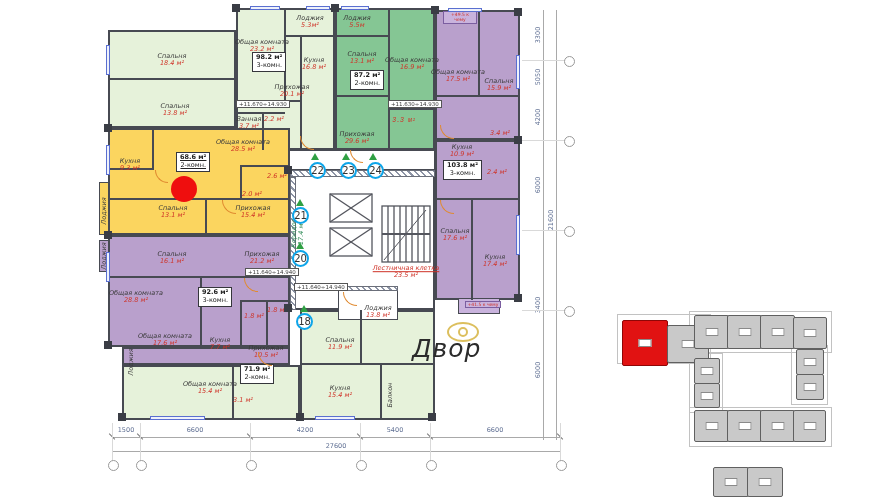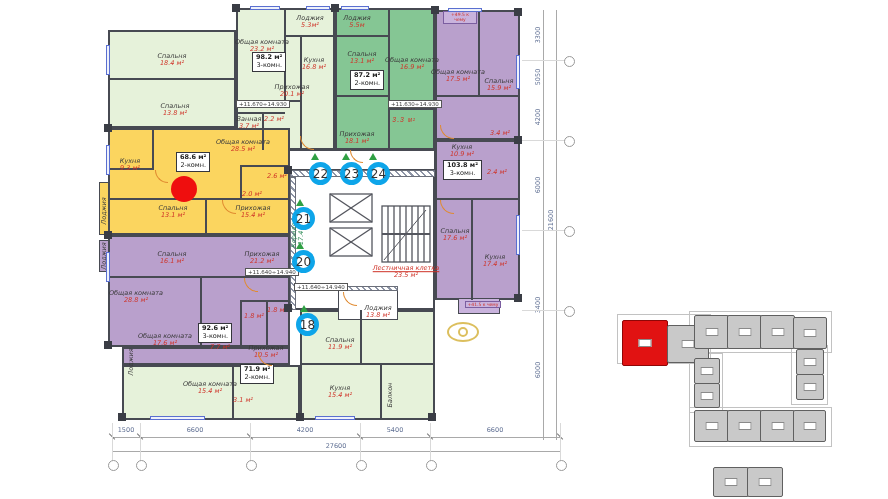--- a/index.html
+++ b/index.html
@@ -11,21 +11,21 @@
   .room{position:absolute;transform:translate(-50%,-50%);text-align:center;line-height:1.05;white-space:nowrap;}
   .room .n{display:block;font-size:6.5px;font-style:italic;color:#3a3a3a;}
   .room .a{display:block;font-size:6.5px;font-style:italic;color:#cf3227;}
   .room.vert{transform:translate(-50%,-50%) rotate(-90deg);}
   .room.red .n{color:#cf3227;text-decoration:underline;}
   .room.green .n,.room.green .a{color:#2e8b57;}
   .sum{position:absolute;background:#fff;border:1px solid #35363b;font-size:6.5px;line-height:1.2;text-align:center;padding:1px 3px;color:#222;}
   .sum .s1{font-weight:bold;}
   .elev{position:absolute;background:#fff;border:1px solid #555;font-size:5.5px;color:#3b3b3b;padding:0 2px;white-space:nowrap;}
   .chippur{position:absolute;background:#c9b3dd;border:1px solid #7b5ea0;font-size:4.5px;color:#cf3227;text-align:center;line-height:1.2;padding:0 1px;}
-  .ent{position:absolute;width:13px;height:13px;border-radius:50%;border:5px solid #0ea5e9;background:#fff;font-size:12px;display:flex;align-items:center;justify-content:center;color:#333;z-index:6;}
+  .ent{position:absolute;width:13px;height:13px;border-radius:50%;border:2px solid #0ea5e9;background:#fff;font-size:10px;display:flex;align-items:center;justify-content:center;color:#333;z-index:6;}
   .tri{position:absolute;width:0;height:0;border-left:4px solid transparent;border-right:4px solid transparent;border-bottom:7px solid #2fa043;z-index:6;}
   .col{position:absolute;width:8px;height:8px;background:#3a3d45;z-index:5;}
   .win{position:absolute;background:#eef1fb;border:1px solid #5a6fd0;box-sizing:border-box;z-index:4;}
   .arc{position:absolute;border:1px solid #e08a30;border-top:none;border-right:none;border-radius:0 0 0 100%;z-index:4;}
   .marker{position:absolute;width:26px;height:26px;border-radius:50%;background:#ef0e0e;z-index:9;}
   .dimline{position:absolute;background:#a9a9a9;}
   .tick{position:absolute;width:8px;height:1px;background:#777;transform:rotate(45deg);}
   .dim{position:absolute;font-size:6.5px;color:#5f6f93;transform:translate(-50%,-50%);white-space:nowrap;}
   .dim.vert{transform:translate(-50%,-50%) rotate(-90deg);}
   .bub{position:absolute;width:9px;height:9px;border-radius:50%;border:1px solid #999;background:#fff;}
@@ -192,21 +192,21 @@
   <div class="room" style="left:362px;top:58px;">
       <span class="n">Спальня</span>
       <span class="a">13.1 м²</span>
     </div>
   <div class="room" style="left:412px;top:64px;">
       <span class="n">Общая комната</span>
       <span class="a">16.9 м²</span>
     </div>
   <div class="room" style="left:357px;top:138px;">
       <span class="n">Прихожая</span>
-      <span class="a">18.1 м²</span>
+      <span class="a">29.6 м²</span>
     </div>
   <div class="room" style="left:404px;top:121px;font-family:Liberation Mono, monospace;">
       <span class="a">3.3 м²</span>
     </div>
 
   <div class="room" style="left:458px;top:76px;">
       <span class="n">Общая комната</span>
       <span class="a">17.5 м²</span>
     </div>
   <div class="room" style="left:499px;top:85px;">
@@ -333,25 +333,25 @@
       <div>3-комн.</div>
     </div>
   <div class="sum" style="left:350px;top:70px;">
       <div class="s1">87.2 м²</div>
       <div>2-комн.</div>
     </div>
   <div class="sum" style="left:443px;top:160px;">
       <div class="s1">103.8 м²</div>
       <div>3-комн.</div>
     </div>
-  <div class="sum" style="left:176px;top:152px;">
+  <div class="sum" style="left:176px;top:152px;text-decoration:underline;">
       <div class="s1">68.6 м²</div>
       <div>2-комн.</div>
     </div>
-  <div class="sum" style="left:198px;top:287px;margin-top:36px;">
+  <div class="sum" style="left:198px;top:287px;">
       <div class="s1">92.6 м²</div>
       <div>3-комн.</div>
     </div>
   <div class="sum" style="left:240px;top:364px;">
       <div class="s1">71.9 м²</div>
       <div>2-комн.</div>
     </div>
 
   <div class="elev" style="left:236px;top:100px;">+11.670÷14.930</div>
   <div class="elev" style="left:388px;top:100px;">+11.630÷14.930</div>
@@ -415,20 +415,21 @@
   <div class="gline" style="left:522px;top:140px;width:52px;height:1px;"></div>
   <div class="gline" style="left:522px;top:230px;width:52px;height:1px;"></div>
   <div class="gline" style="left:522px;top:310px;width:52px;height:1px;"></div>
   <div class="bub" style="left:564px;top:56px;"></div>
   <div class="bub" style="left:564px;top:136px;"></div>
   <div class="bub" style="left:564px;top:226px;"></div>
   <div class="bub" style="left:564px;top:306px;"></div>
 
   <div class="eye-outer" style="left:447px;top:322px;"></div>
   <div class="eye-inner" style="left:458px;top:327px;"></div>
+  <div class="courtyard-label" style="left:412px;top:334px;">Двор</div>
 
   <div class="lot" style="left:617px;top:314px;width:92px;height:48px;"></div>
   <div class="lot" style="left:689px;top:311px;width:141px;height:40px;"></div>
   <div class="lot" style="left:689px;top:353px;width:32px;height:58px;"></div>
   <div class="lot" style="left:791px;top:345px;width:35px;height:58px;"></div>
   <div class="lot" style="left:689px;top:407px;width:141px;height:38px;"></div>
 
   <div class="blk red" style="left:622px;top:320px;width:44px;height:44px;">
       <div class="chip"></div>
     </div>

